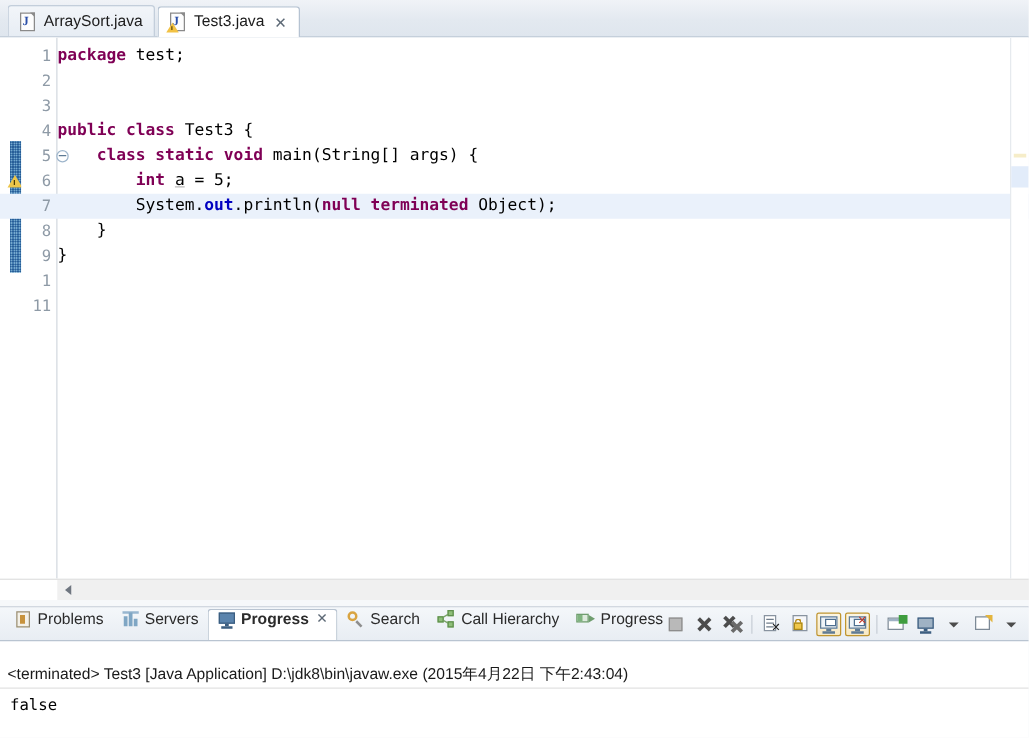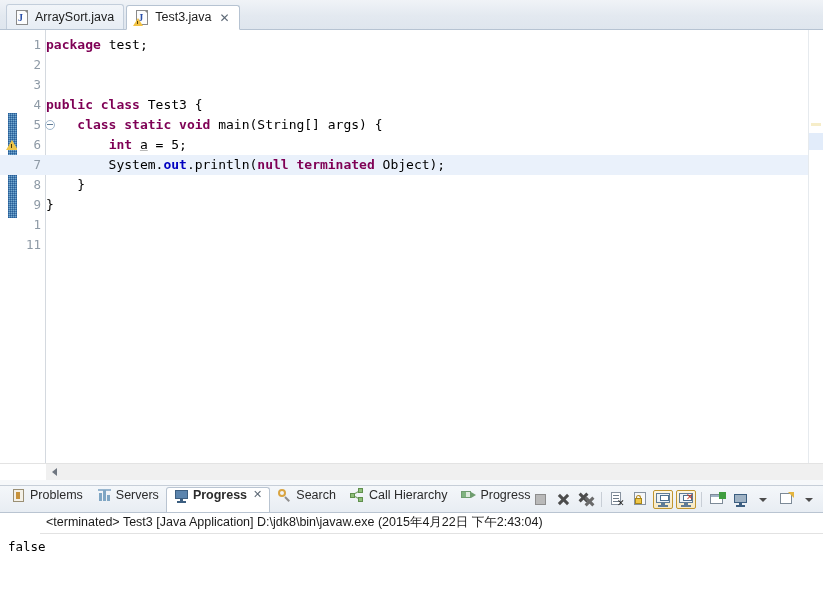--- a/index.html
+++ b/index.html
@@ -561,26 +561,25 @@
   
   .console-body {
     position: absolute;
     left: 0; top: 26px;
     width: 823px;
     height: 79px;
     background: #ffffff;
     border-top: 1px solid #b9c4d1;
   }
   .console-header {
-    padding: 1px 6px 2px 6px;
+    padding: 18px 6px 2px 6px;
     font-size: 12.5px;
     color: #1a1a1a;
     white-space: nowrap;
     border-bottom: 1px solid #e2e2e2;
-    margin-left: 40px;
   }
   .console-out {
     padding: 5px 0 0 8px;
     font-family: "DejaVu Sans Mono", monospace;
     font-size: 12.5px;
     color: #000000;
     line-height: 16px;
     white-space: pre;
   }
 </style>

